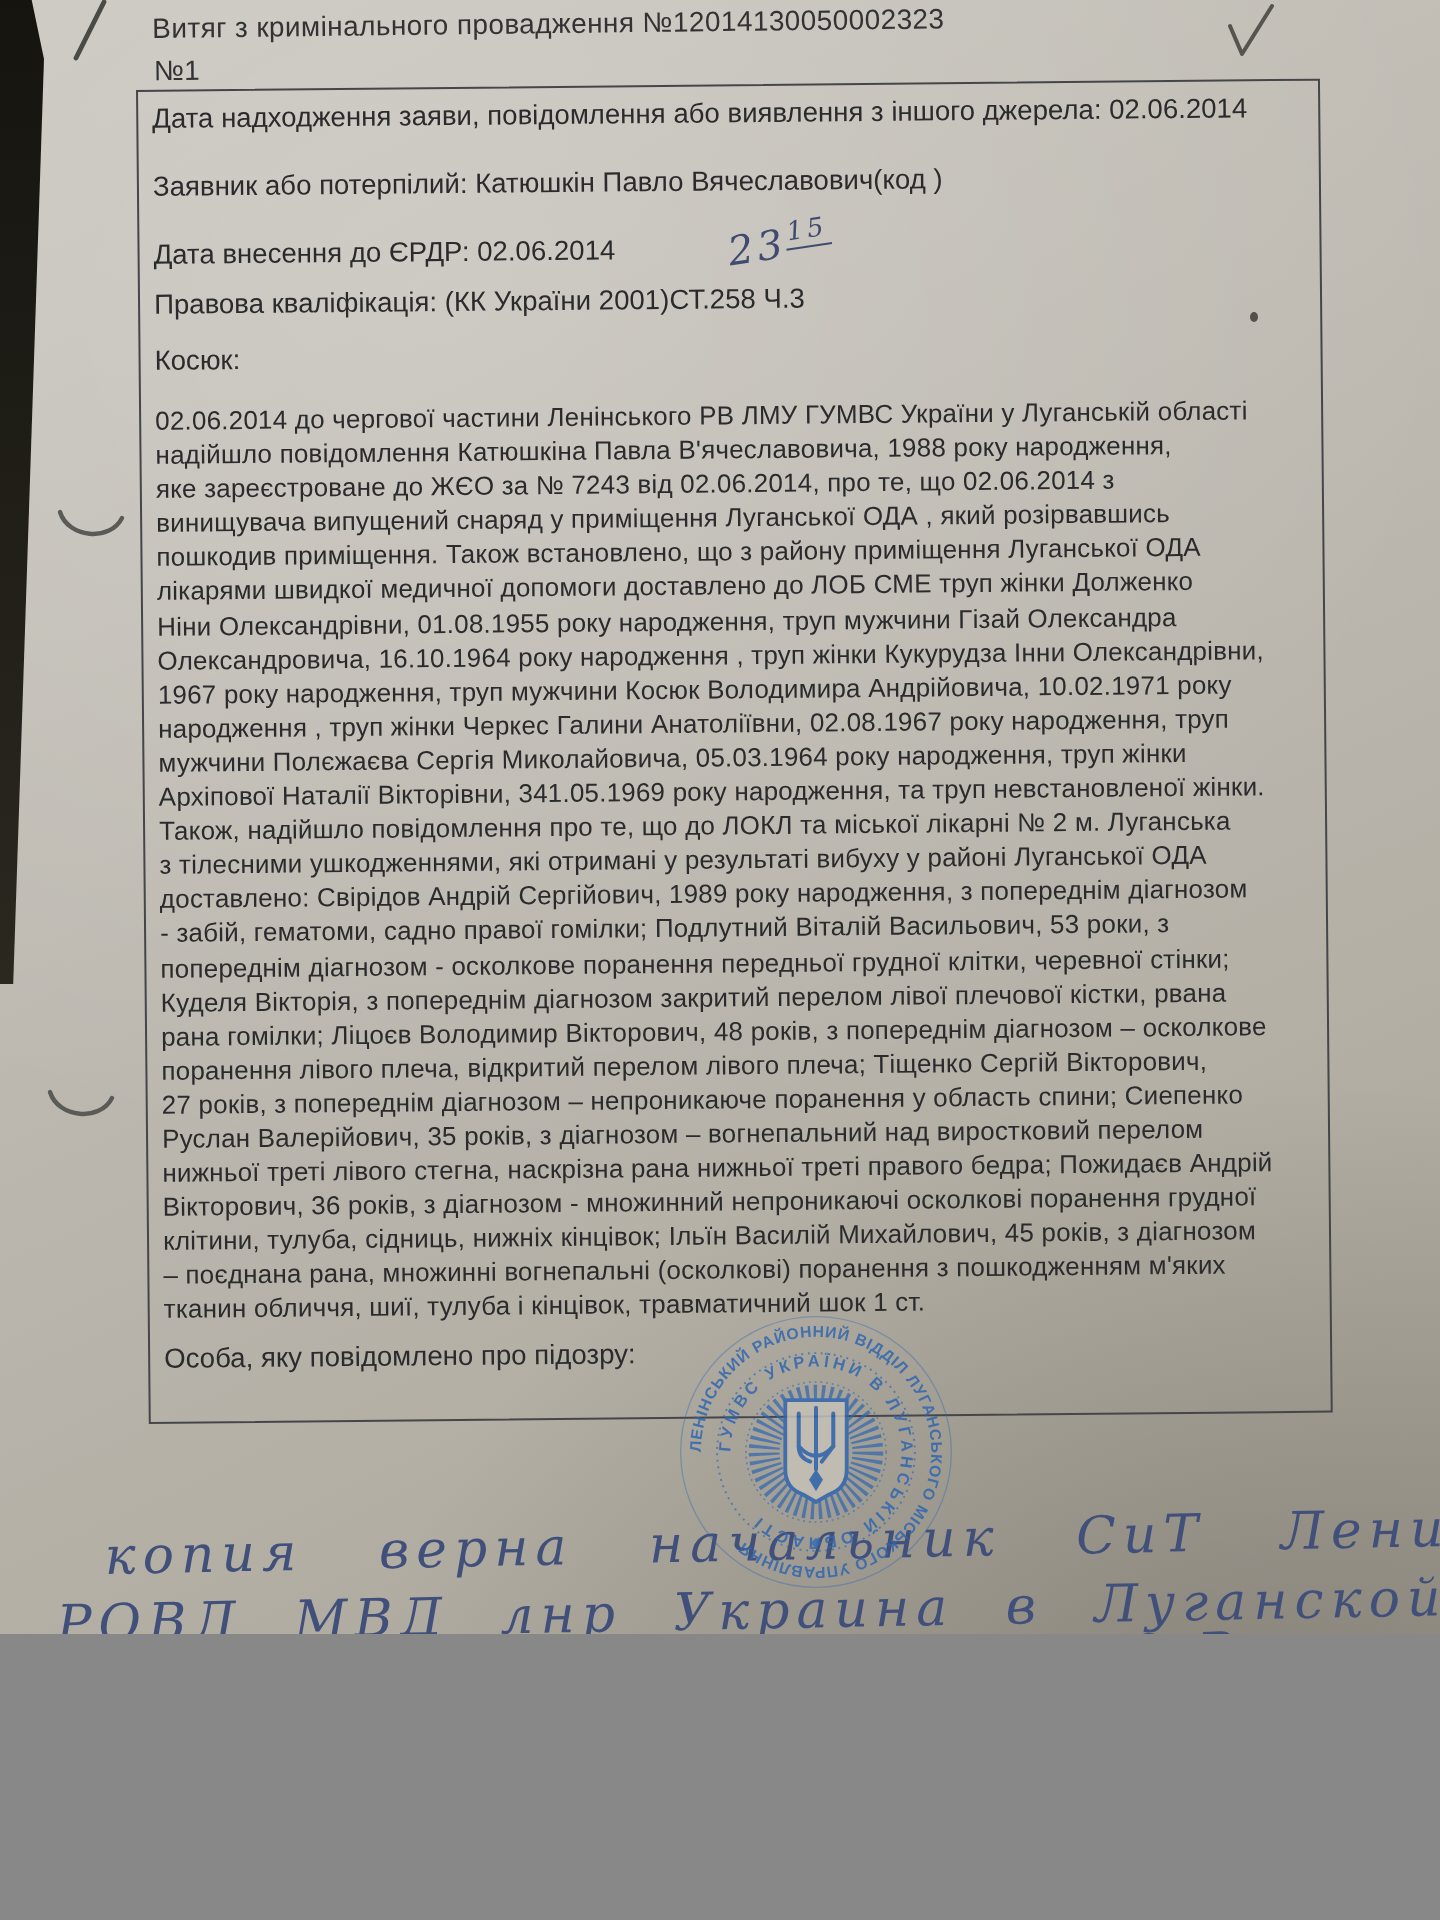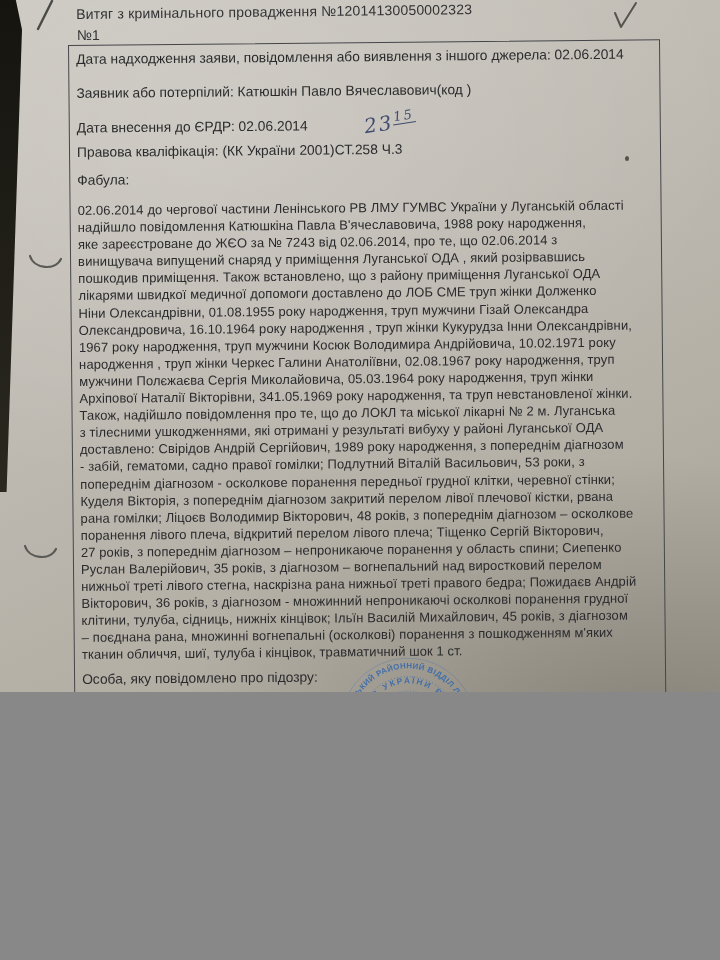--- a/index.html
+++ b/index.html
@@ -1,17 +1,17 @@
 <!DOCTYPE html>
 <html><head>
 <meta charset="utf-8">
 <style>
   html,body{margin:0;padding:0;background:#888;}
   .page{
-    position:relative;width:720px;height:692px;overflow:hidden;
+    position:relative;width:720px;height:817px;overflow:hidden;
     font-family:"Liberation Sans",sans-serif;color:#2c2c2e;
     background:
       radial-gradient(120% 90% at 30% 18%, rgba(255,255,255,.16), rgba(0,0,0,0) 60%),
       radial-gradient(90% 60% at 88% 108%, rgba(40,36,28,.25), rgba(0,0,0,0) 70%),
       linear-gradient(155deg,#cac7bf 0%,#bfbbb3 40%,#b3afa5 72%,#a6a197 100%);
   }
   .left-dark-edge{
     position:absolute;left:0;top:0;width:22px;height:492px;
     background:linear-gradient(to bottom,#15140f,#2a281f);
     clip-path:polygon(0 0,72% 0,100% 6%,30% 100%,0 100%);
@@ -72,21 +72,21 @@
   </svg>
 
   <div class="doc-title">Витяг з кримінального провадження №12014130050002323</div>
   <div class="doc-number">№1</div>
 
   <div class="form-box">
     <div class="form-row r1">Дата надходження заяви, повідомлення або виявлення з іншого джерела: 02.06.2014</div>
     <div class="form-row r2">Заявник або потерпілий: Катюшкін Павло Вячеславович(код )</div>
     <div class="form-row r3"><span>Дата внесення до ЄРДР: 02.06.2014</span><span class="hw-time"><span>23</span><sup>15</sup></span></div>
     <div class="form-row r4">Правова кваліфікація: (КК України 2001)СТ.258 Ч.3</div>
-    <div class="form-row r5">Фабула:</div>
+    <div class="form-row r5">Косюк:</div>
     <pre class="fabula">02.06.2014 до чергової частини Ленінського РВ ЛМУ ГУМВС України у Луганській області
 надійшло повідомлення Катюшкіна Павла В'ячеславовича, 1988 року народження,
 яке зареєстроване до ЖЄО за № 7243 від 02.06.2014, про те, що 02.06.2014 з
 винищувача випущений снаряд у приміщення Луганської ОДА , який розірвавшись
 пошкодив приміщення. Також встановлено, що з району приміщення Луганської ОДА
 лікарями швидкої медичної допомоги доставлено до ЛОБ СМЕ труп жінки Долженко
 Ніни Олександрівни, 01.08.1955 року народження, труп мужчини Гізай Олександра
 Олександровича, 16.10.1964 року народження , труп жінки Кукурудза Інни Олександрівни,
 1967 року народження, труп мужчини Косюк Володимира Андрійовича, 10.02.1971 року
 народження , труп жінки Черкес Галини Анатоліївни, 02.08.1967 року народження, труп

